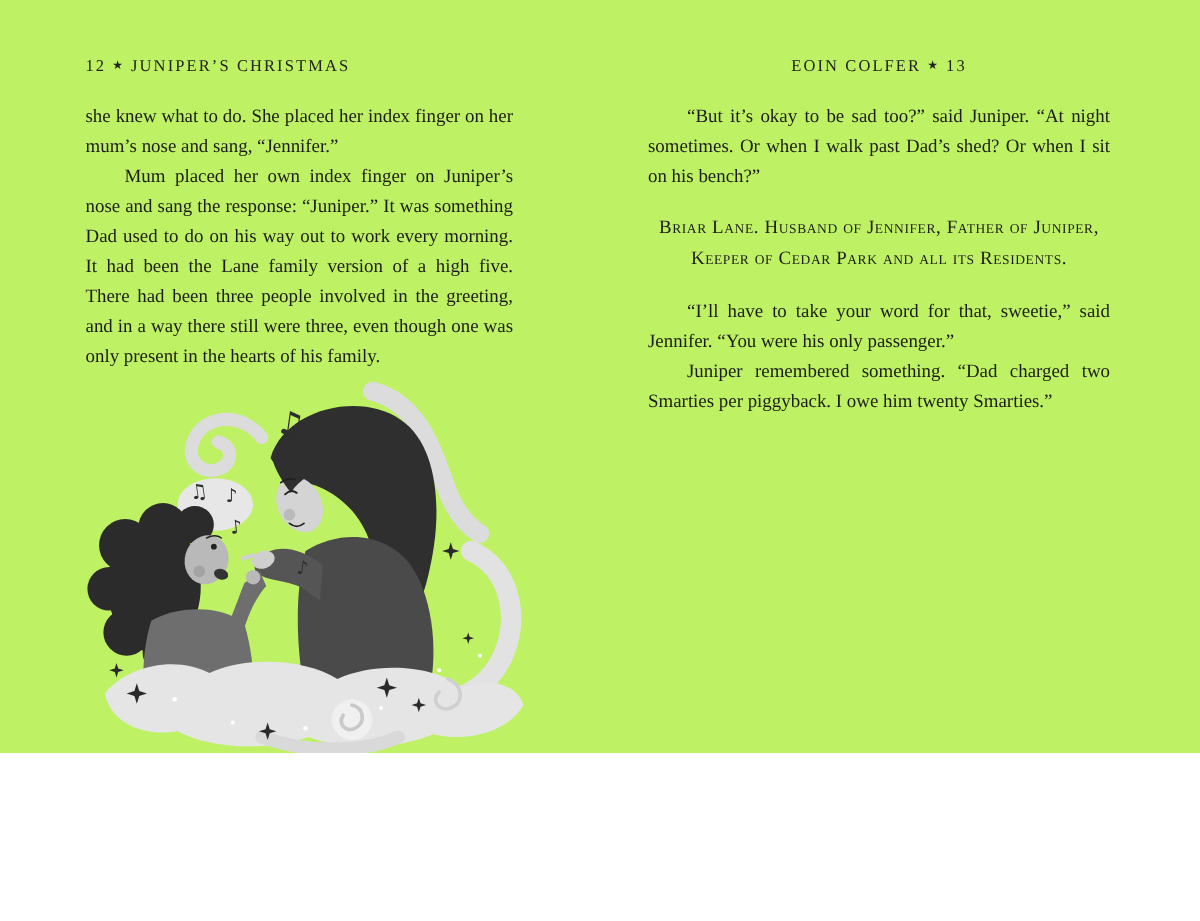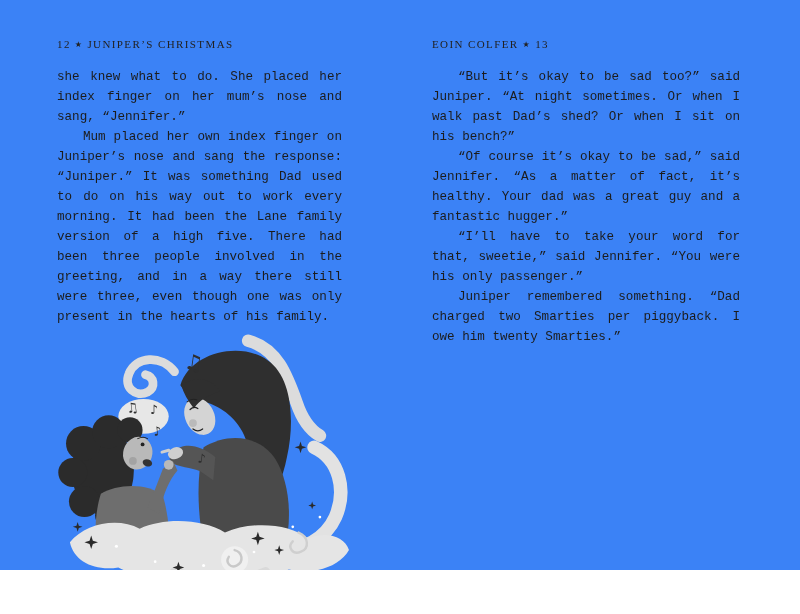--- a/index.html
+++ b/index.html
@@ -1,25 +1,25 @@
 <!DOCTYPE html>
 <html><head>
 <meta charset="utf-8">
 <style>
   html,body{margin:0;padding:0;background:#ffffff;}
-  #spread{position:relative;width:800px;height:570px;background:#3b82f6;overflow:hidden;
+  #spread{position:relative;width:800px;height:502px;background:#bef264;overflow:hidden;
           font-family:"Liberation Serif","DejaVu Serif",serif;color:#1e1e1e;}
   .column{position:absolute;top:38px;}
   #left-column{left:57px;width:285px;}
   #right-column{left:432px;width:308px;}
   .running-head{font-size:11px;letter-spacing:1.4px;color:#222;white-space:nowrap;
                 font-family:"Liberation Serif","DejaVu Sans",serif;margin-bottom:17px;}
   .running-head .star{font-size:8px;position:relative;top:-1px;padding:0 4px;color:#222;}
-  #right-column .running-head{text-align:left;}
-  p.body-text{margin:0;font-size:12.6px;line-height:20px;text-align:justify;color:#1c1c1c;font-family:Liberation Mono, monospace;}
+  #right-column .running-head{text-align:center;}
+  p.body-text{margin:0;font-size:12.6px;line-height:20px;text-align:justify;color:#1c1c1c;}
   p.indent{text-indent:26px;}
   .plaque{margin:14px 0;text-align:center;font-variant:small-caps;font-size:12.6px;
           line-height:21px;letter-spacing:0.4px;color:#1c1c1c;}
   #illustration{display:block;margin:6px auto 0 auto;}
 </style>
 </head>
 <body>
 
 <div id="spread">
 
@@ -109,19 +109,19 @@
         <use href="#spark4" transform="translate(262,178) scale(0.8)"></use>
       </g>
     </svg>
   </div>
 
   <div id="right-column" class="column">
     <div class="running-head"><span>EOIN COLFER</span><span class="star">★</span><span>13</span></div>
 
     <p class="body-text indent">“But it’s okay to be sad too?” said Juniper. “At night sometimes. Or when I walk past Dad’s shed? Or when I sit on his bench?”</p>
 
+    <div class="plaque">Briar Lane. Husband of Jennifer, Father of Juniper, Keeper of Cedar Park and all its Residents.</div>
 
-    <p class="body-text indent">“Of course it’s okay to be sad,” said Jennifer. “As a matter of fact, it’s healthy. Your dad was a great guy and a fantastic hugger.”</p>
     <p class="body-text indent">“I’ll have to take your word for that, sweetie,” said Jennifer. “You were his only passenger.”</p>
     <p class="body-text indent">Juniper remembered something. “Dad charged two Smarties per piggyback. I owe him twenty Smarties.”</p>
   </div>
 
 </div>
 
 </body></html>

